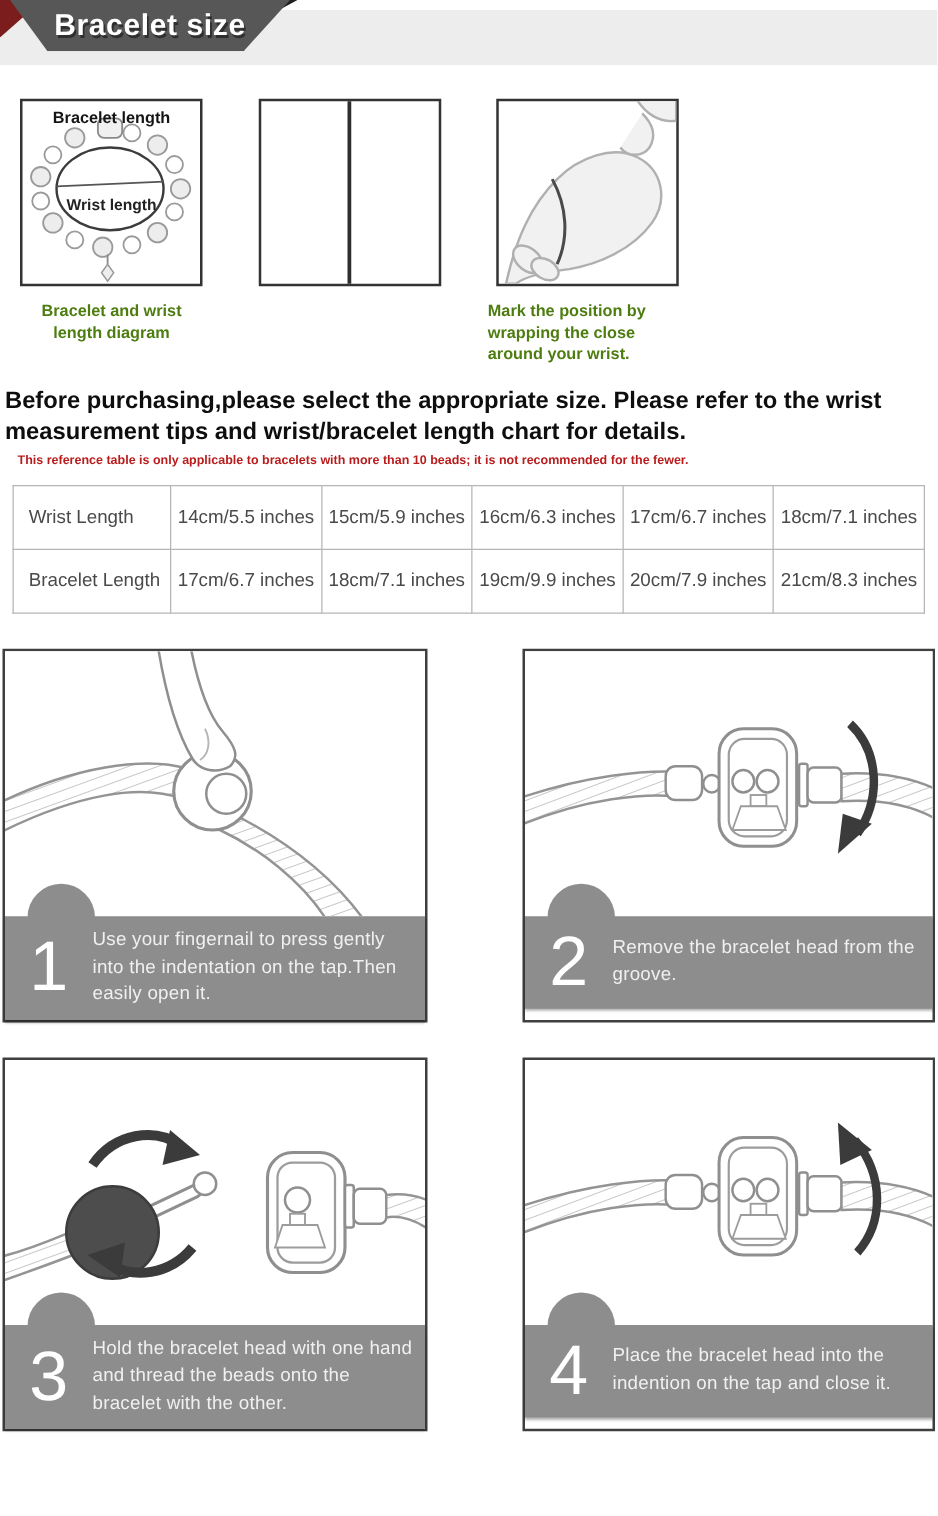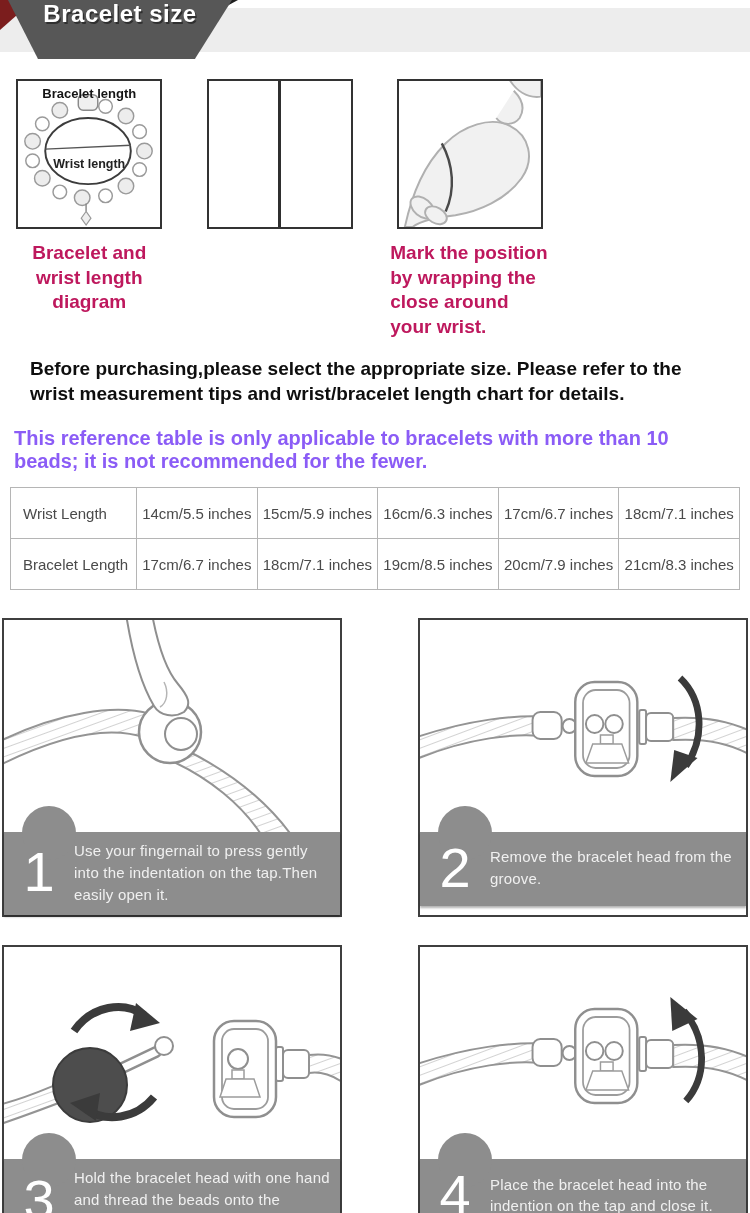--- a/index.html
+++ b/index.html
@@ -6,47 +6,47 @@
   body{width:750px;background:#fff;font-family:"Liberation Sans",sans-serif;color:#111;}
   .page{width:750px;min-height:1213px;background:#fff;overflow:hidden;}
 
   
   .banner-wrap{position:relative;height:55px;}
   .banner-strip{position:absolute;left:0;right:0;top:8px;height:44px;background:#ededed;}
   .banner-red{position:absolute;left:0;top:0;width:34px;height:30px;background:#7b1d1d;
     clip-path:polygon(0 0,100% 0,0 100%);}
   .banner-tail{position:absolute;left:202px;top:0;width:36px;height:14px;background:#1f1f1f;
     clip-path:polygon(0 0,100% 0,28% 100%);}
-  .banner{position:absolute;left:0;top:0;width:232px;height:59px;background:#575757;
+  .banner{position:absolute;left:0;top:0;width:232px;height:41px;background:#575757;
     clip-path:polygon(8px 0,100% 0,84% 100%,38px 100%);
-    display:flex;align-items:flex-start;justify-content:center;
+    display:flex;align-items:center;justify-content:center;
     box-shadow:0 3px 4px rgba(0,0,0,.25);}
   .banner-title{color:#fff;font-weight:bold;font-size:24px;letter-spacing:.5px;
     text-shadow:1.5px 2px 0 rgba(0,0,0,.45);padding-left:8px;}
 
   
   .measure-row{display:grid;grid-template-columns:repeat(4,1fr);column-gap:24px;
     padding:0 6px;margin-top:24px;}
   .m-cell{display:flex;flex-direction:column;}
   .m-box{width:146px;height:150px;border:2px solid #333;position:relative;
     margin:0 auto;background:#fff;box-sizing:border-box;}
-  .m-caption{margin:12px auto 0;font-size:19px;font-weight:bold;line-height:1.3;color:#be185d;}
+  .m-caption{margin:12px auto 0;font-size:13px;font-weight:bold;line-height:1.3;color:#4d7c0f;}
   .cap-center{text-align:center;width:150px;}
   .cap-center-wide{text-align:center;width:178px;}
   .cap-left{text-align:left;width:160px;}
   .diagram-label-top{position:absolute;top:5px;left:0;right:0;text-align:center;
     font-size:13px;font-weight:bold;color:#141414;z-index:2;}
   .diagram-label-inner{position:absolute;top:76px;left:0;right:0;text-align:center;
     font-size:12.5px;font-weight:bold;color:#222;z-index:2;}
   .rope-line{position:absolute;left:50%;top:0;bottom:0;width:3.5px;margin-left:-2px;background:#2f2f2f;}
   .m-box svg{display:block;width:100%;height:100%;}
 
   
-  .intro{margin:16px 30px 0;font-size:19px;font-weight:bold;line-height:1.35;color:#0e0e0e;}
-  .note{margin:20px 14px 0;font-size:20px;font-weight:bold;color:#8b5cf6;}
+  .intro{margin:16px 4px 0;font-size:19px;font-weight:bold;line-height:1.35;color:#0e0e0e;}
+  .note{margin:4px 14px 0;font-size:10px;font-weight:bold;color:#b91c1c;}
 
   
   .size-table{margin:14px 10px 12px;border-collapse:collapse;width:730px;table-layout:fixed;}
   .size-table td{border:1px solid #b5b5b5;height:48px;font-size:15px;color:#4a4a4a;
     text-align:center;background:#fff;}
   .size-table td.rowhead{text-align:left;padding-left:12px;width:112px;}
 
   
   .steps-grid{display:grid;grid-template-columns:340px 330px;justify-content:space-between;
     row-gap:28px;padding:0 2px;margin-top:28px;}
@@ -141,21 +141,21 @@
       <td>14cm/5.5 inches</td>
       <td>15cm/5.9 inches</td>
       <td>16cm/6.3 inches</td>
       <td>17cm/6.7 inches</td>
       <td>18cm/7.1 inches</td>
     </tr>
     <tr>
       <td class="rowhead">Bracelet Length</td>
       <td>17cm/6.7 inches</td>
       <td>18cm/7.1 inches</td>
-      <td>19cm/8.5 inches</td>
+      <td>19cm/9.9 inches</td>
       <td>20cm/7.9 inches</td>
       <td>21cm/8.3 inches</td>
     </tr>
   </tbody>
     </table>
 
 
   <section class="steps-grid">
 
     <article class="step-panel">

